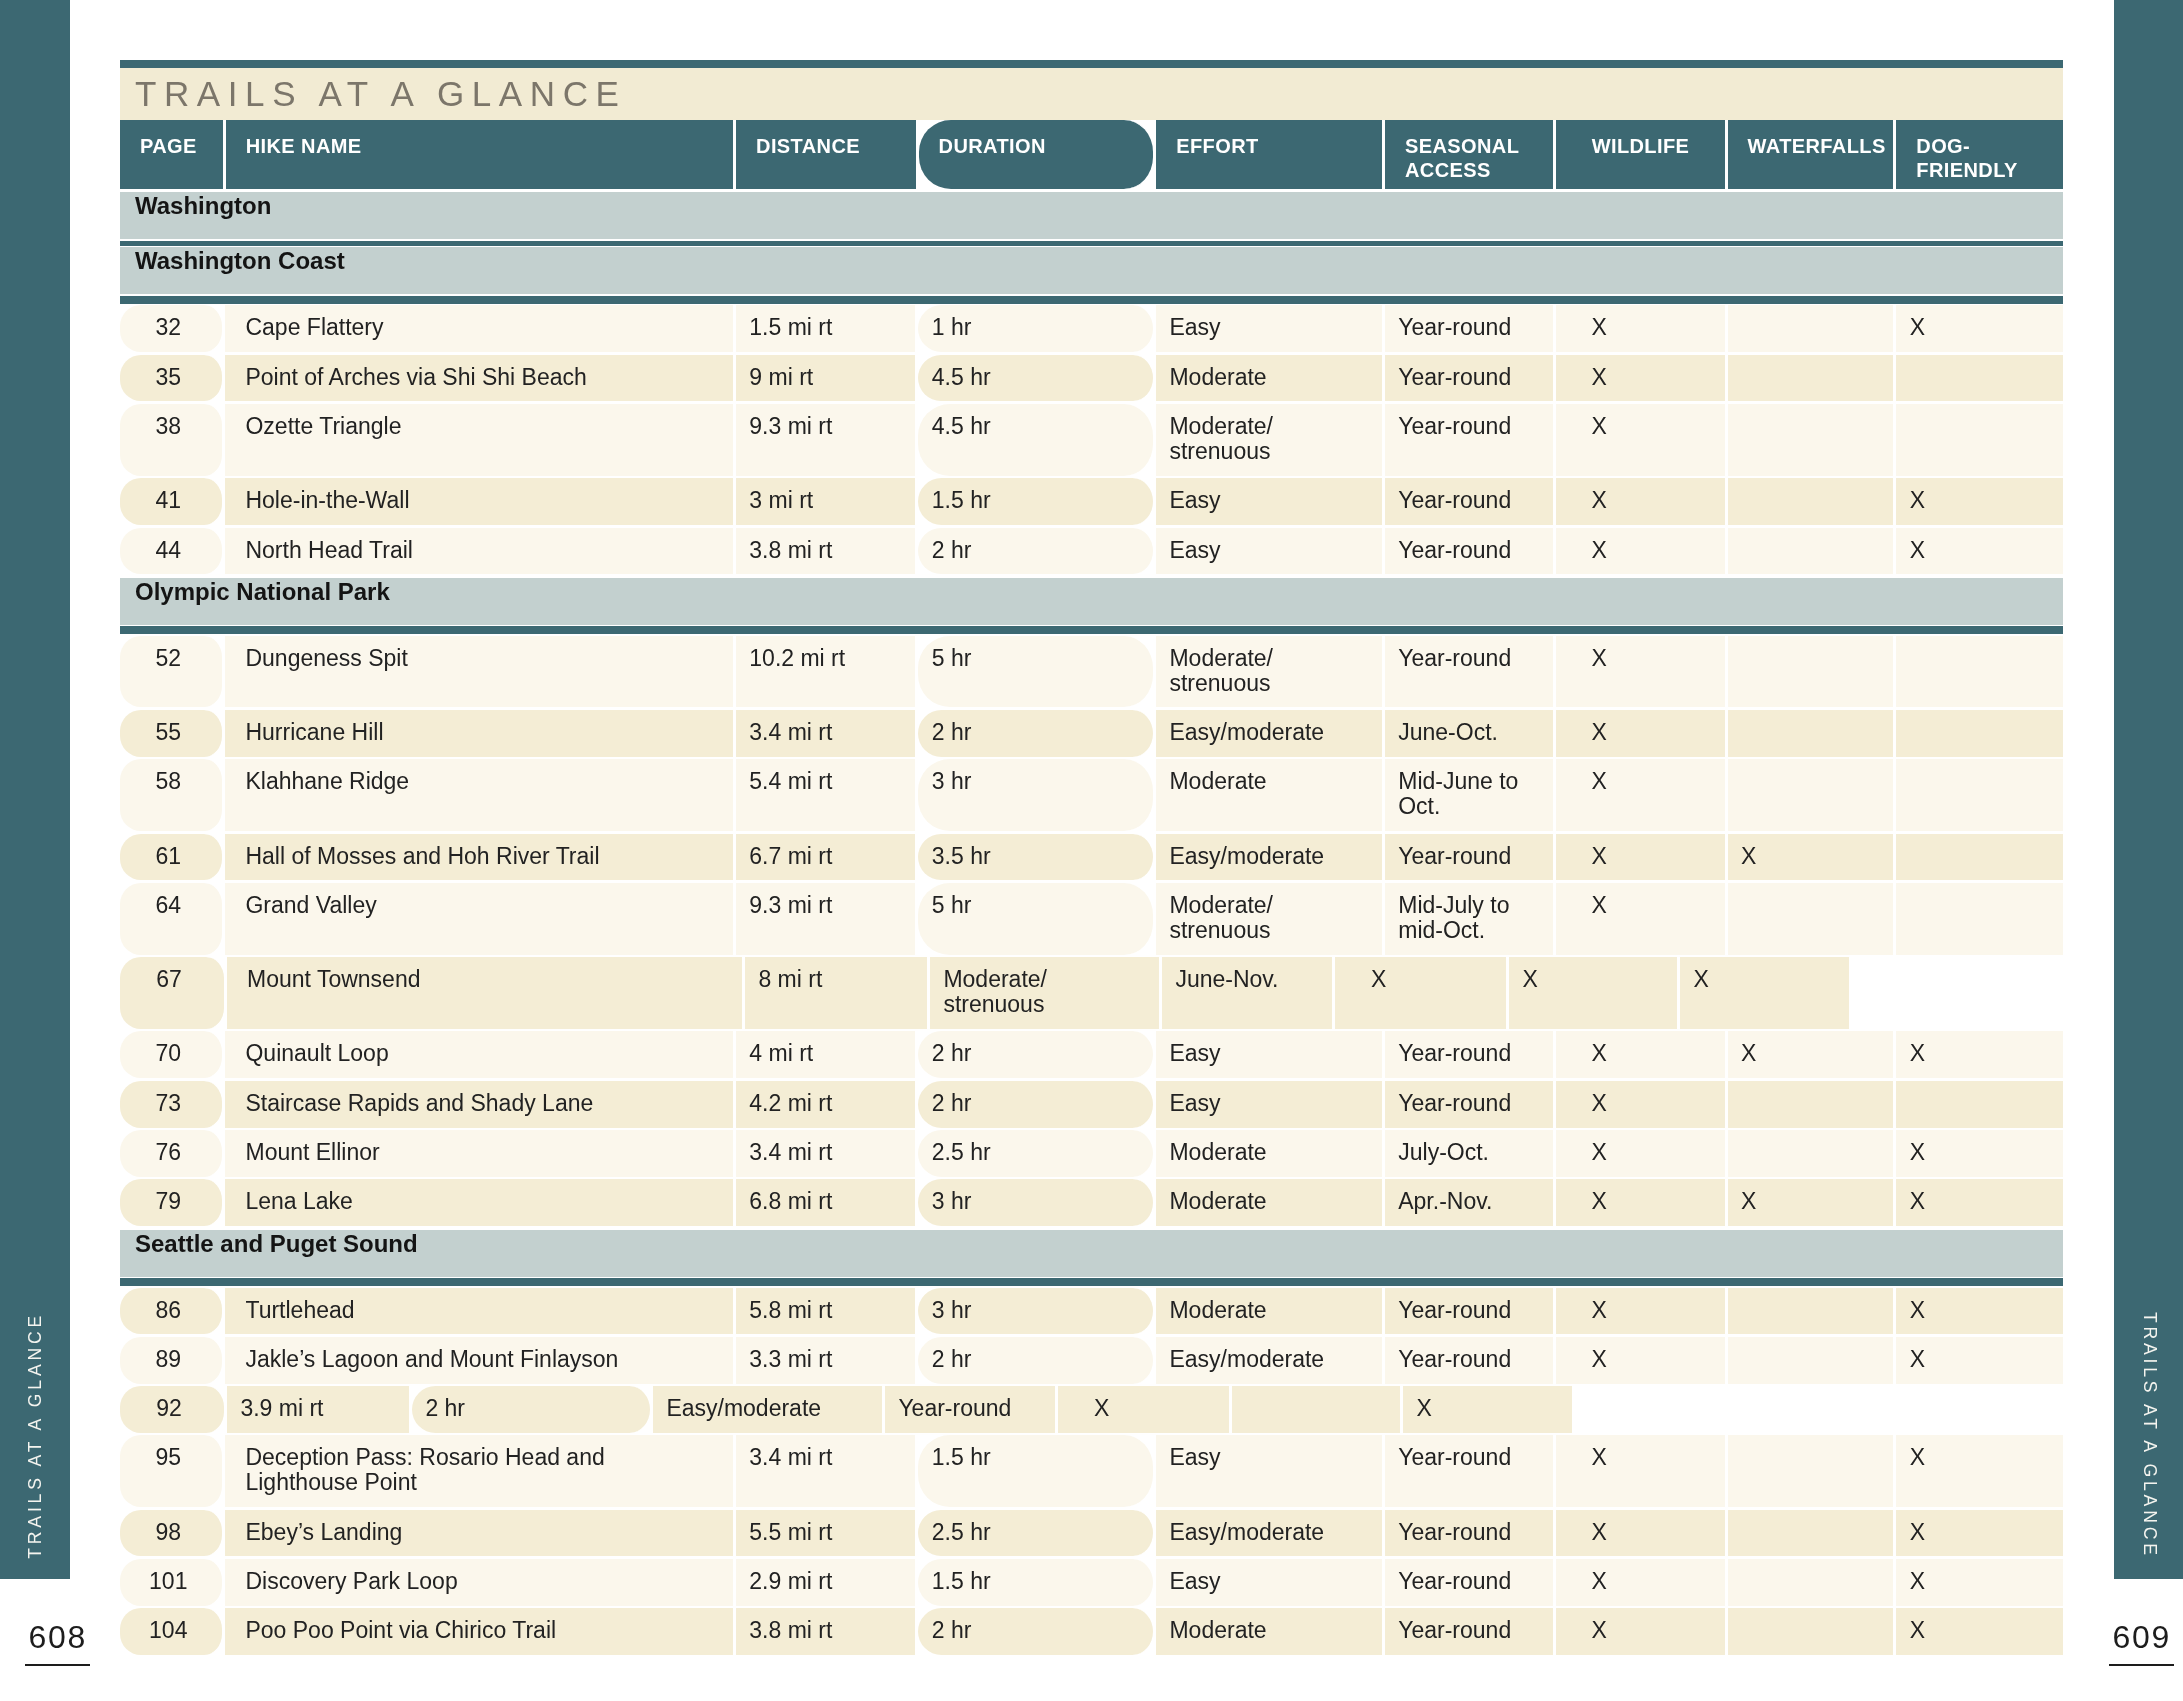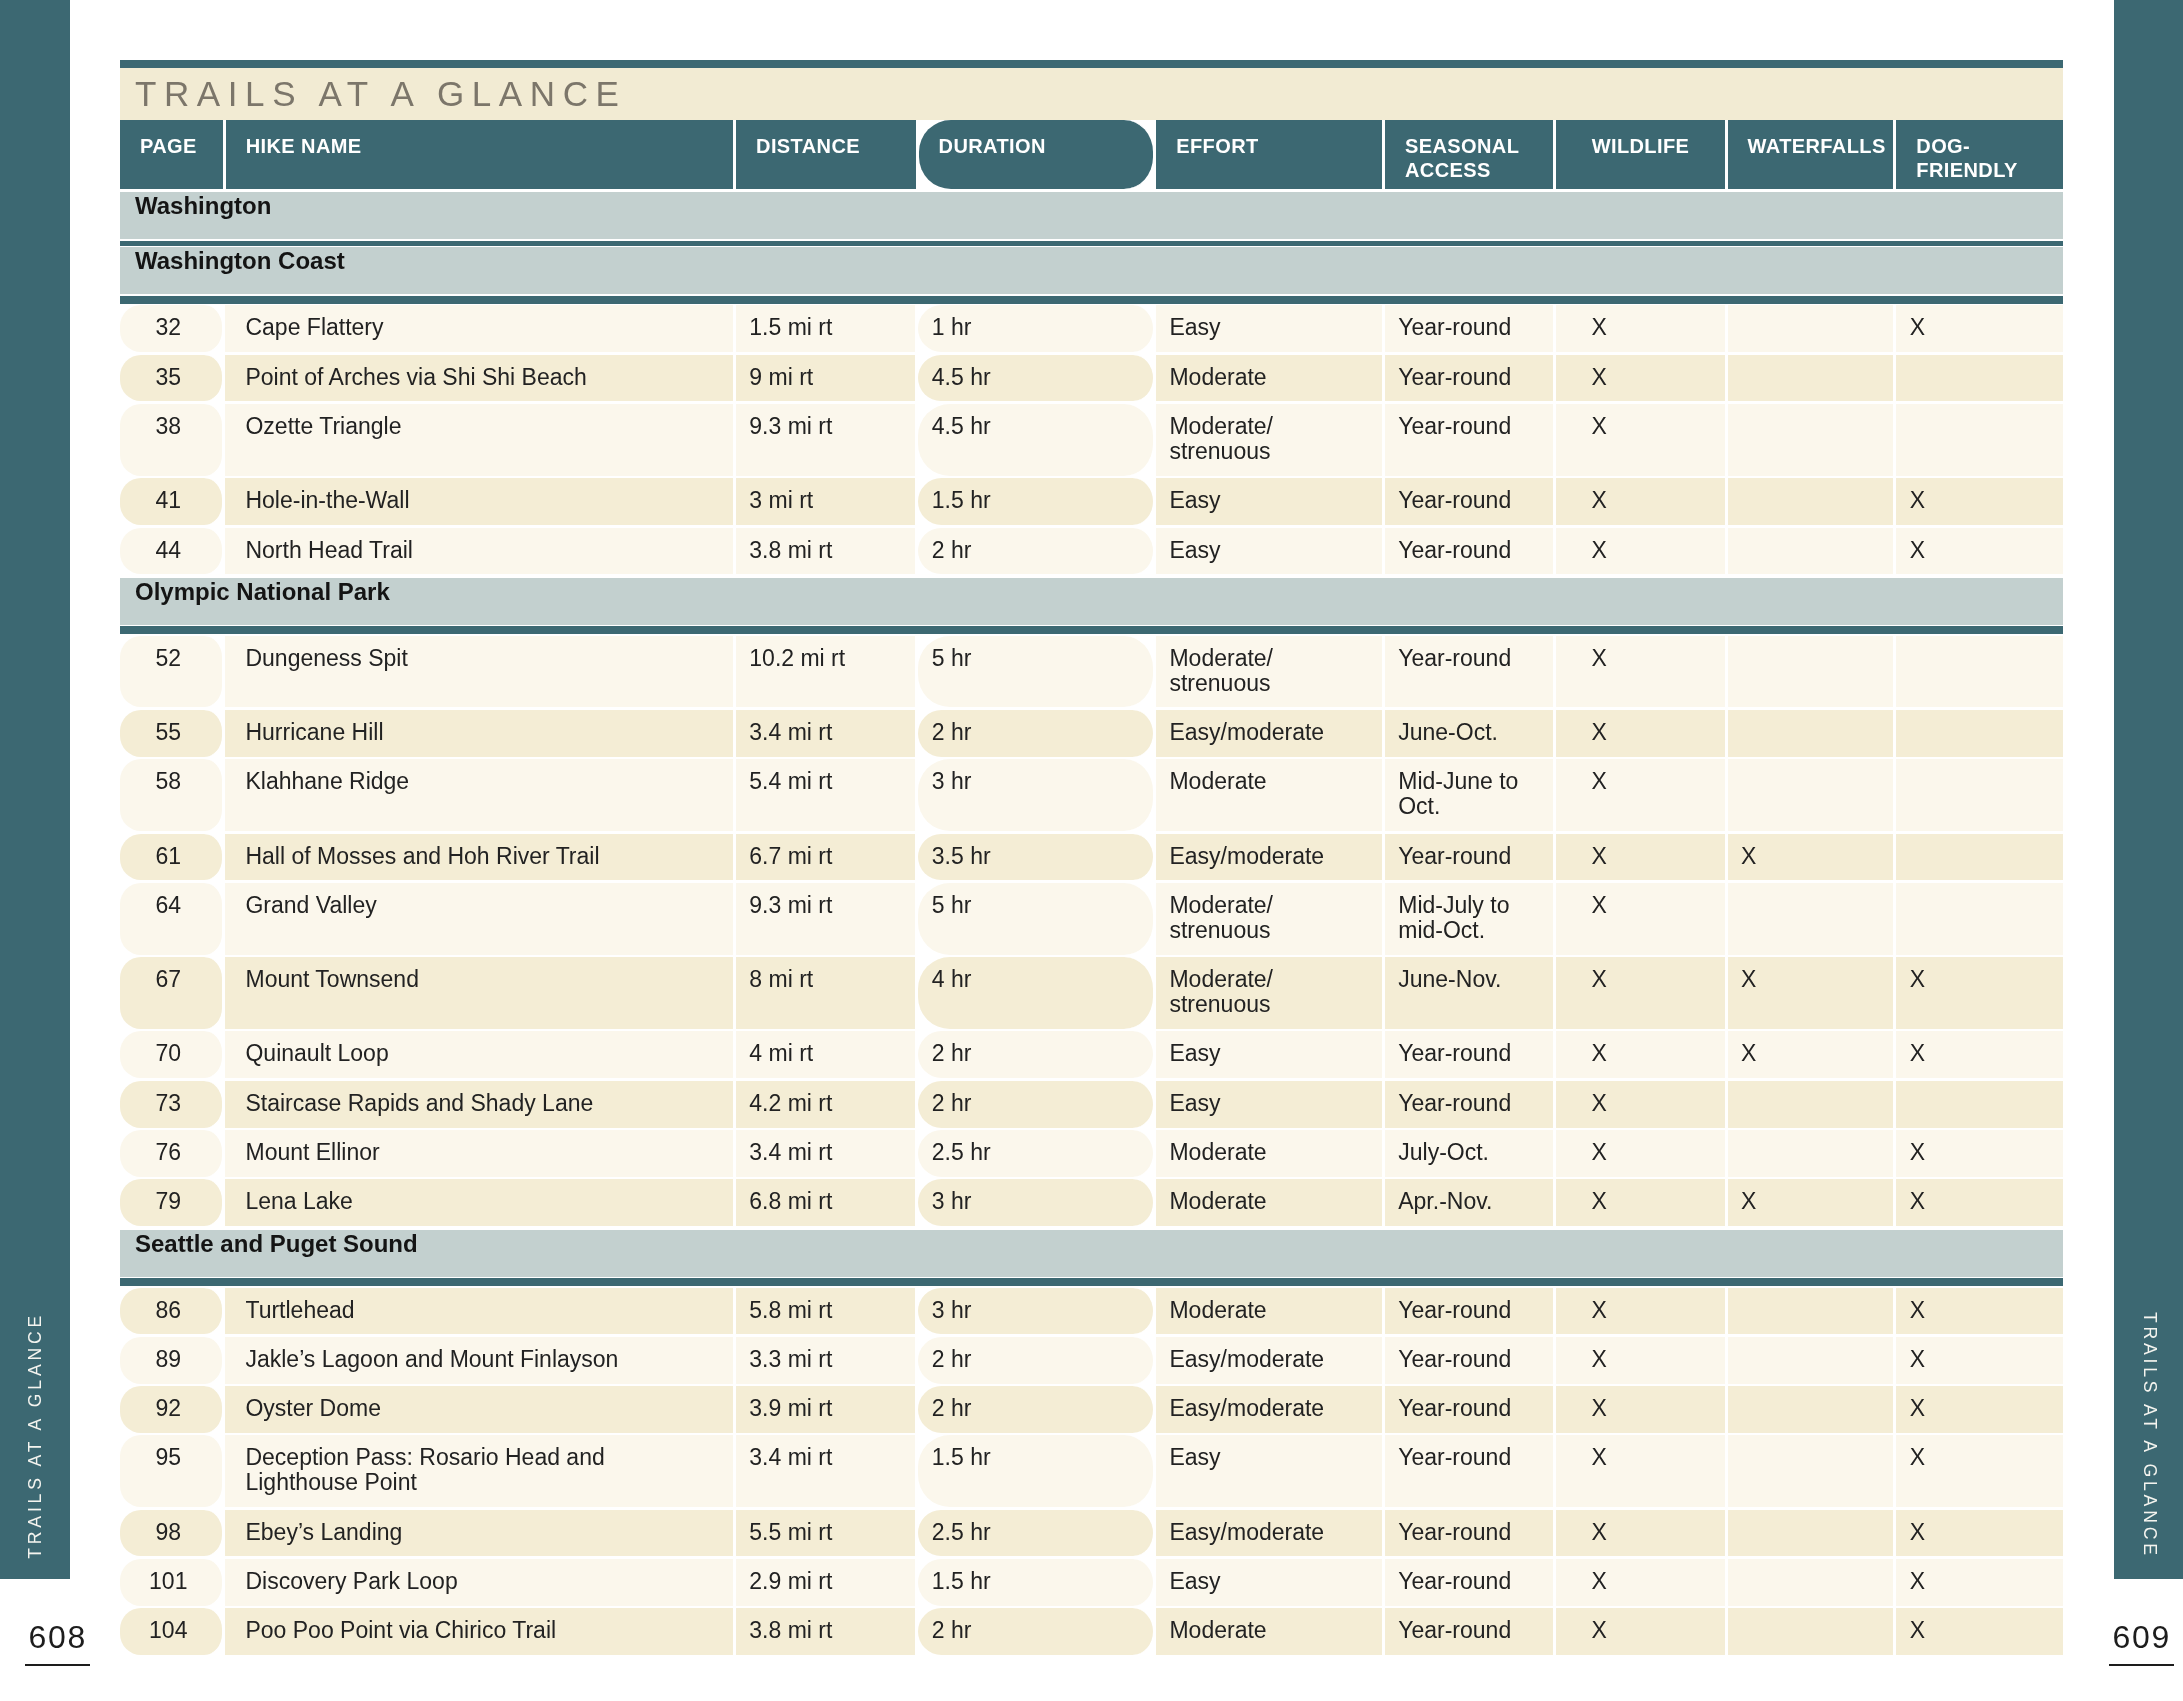--- a/index.html
+++ b/index.html
@@ -220,21 +220,20 @@
             <div class="cell c5">Mid-July to
 mid-Oct.</div>
             <div class="cell c6">X</div>
             <div class="cell c7"></div>
             <div class="cell c8"></div>
           </div>
           <div class="trow shaded">
             <div class="cell c0">67</div>
             <div class="cell c1">Mount Townsend</div>
             <div class="cell c2">8 mi rt</div>
-            <div class="cell c3">4 hr</div>
             <div class="cell c4">Moderate/
 strenuous</div>
             <div class="cell c5">June-Nov.</div>
             <div class="cell c6">X</div>
             <div class="cell c7">X</div>
             <div class="cell c8">X</div>
           </div>
           <div class="trow light">
             <div class="cell c0">70</div>
             <div class="cell c1">Quinault Loop</div>
@@ -300,21 +299,20 @@
             <div class="cell c2">3.3 mi rt</div>
             <div class="cell c3">2 hr</div>
             <div class="cell c4">Easy/moderate</div>
             <div class="cell c5">Year-round</div>
             <div class="cell c6">X</div>
             <div class="cell c7"></div>
             <div class="cell c8">X</div>
           </div>
           <div class="trow shaded">
             <div class="cell c0">92</div>
-            <div class="cell c1">Oyster Dome</div>
             <div class="cell c2">3.9 mi rt</div>
             <div class="cell c3">2 hr</div>
             <div class="cell c4">Easy/moderate</div>
             <div class="cell c5">Year-round</div>
             <div class="cell c6">X</div>
             <div class="cell c7"></div>
             <div class="cell c8">X</div>
           </div>
           <div class="trow light">
             <div class="cell c0">95</div>

